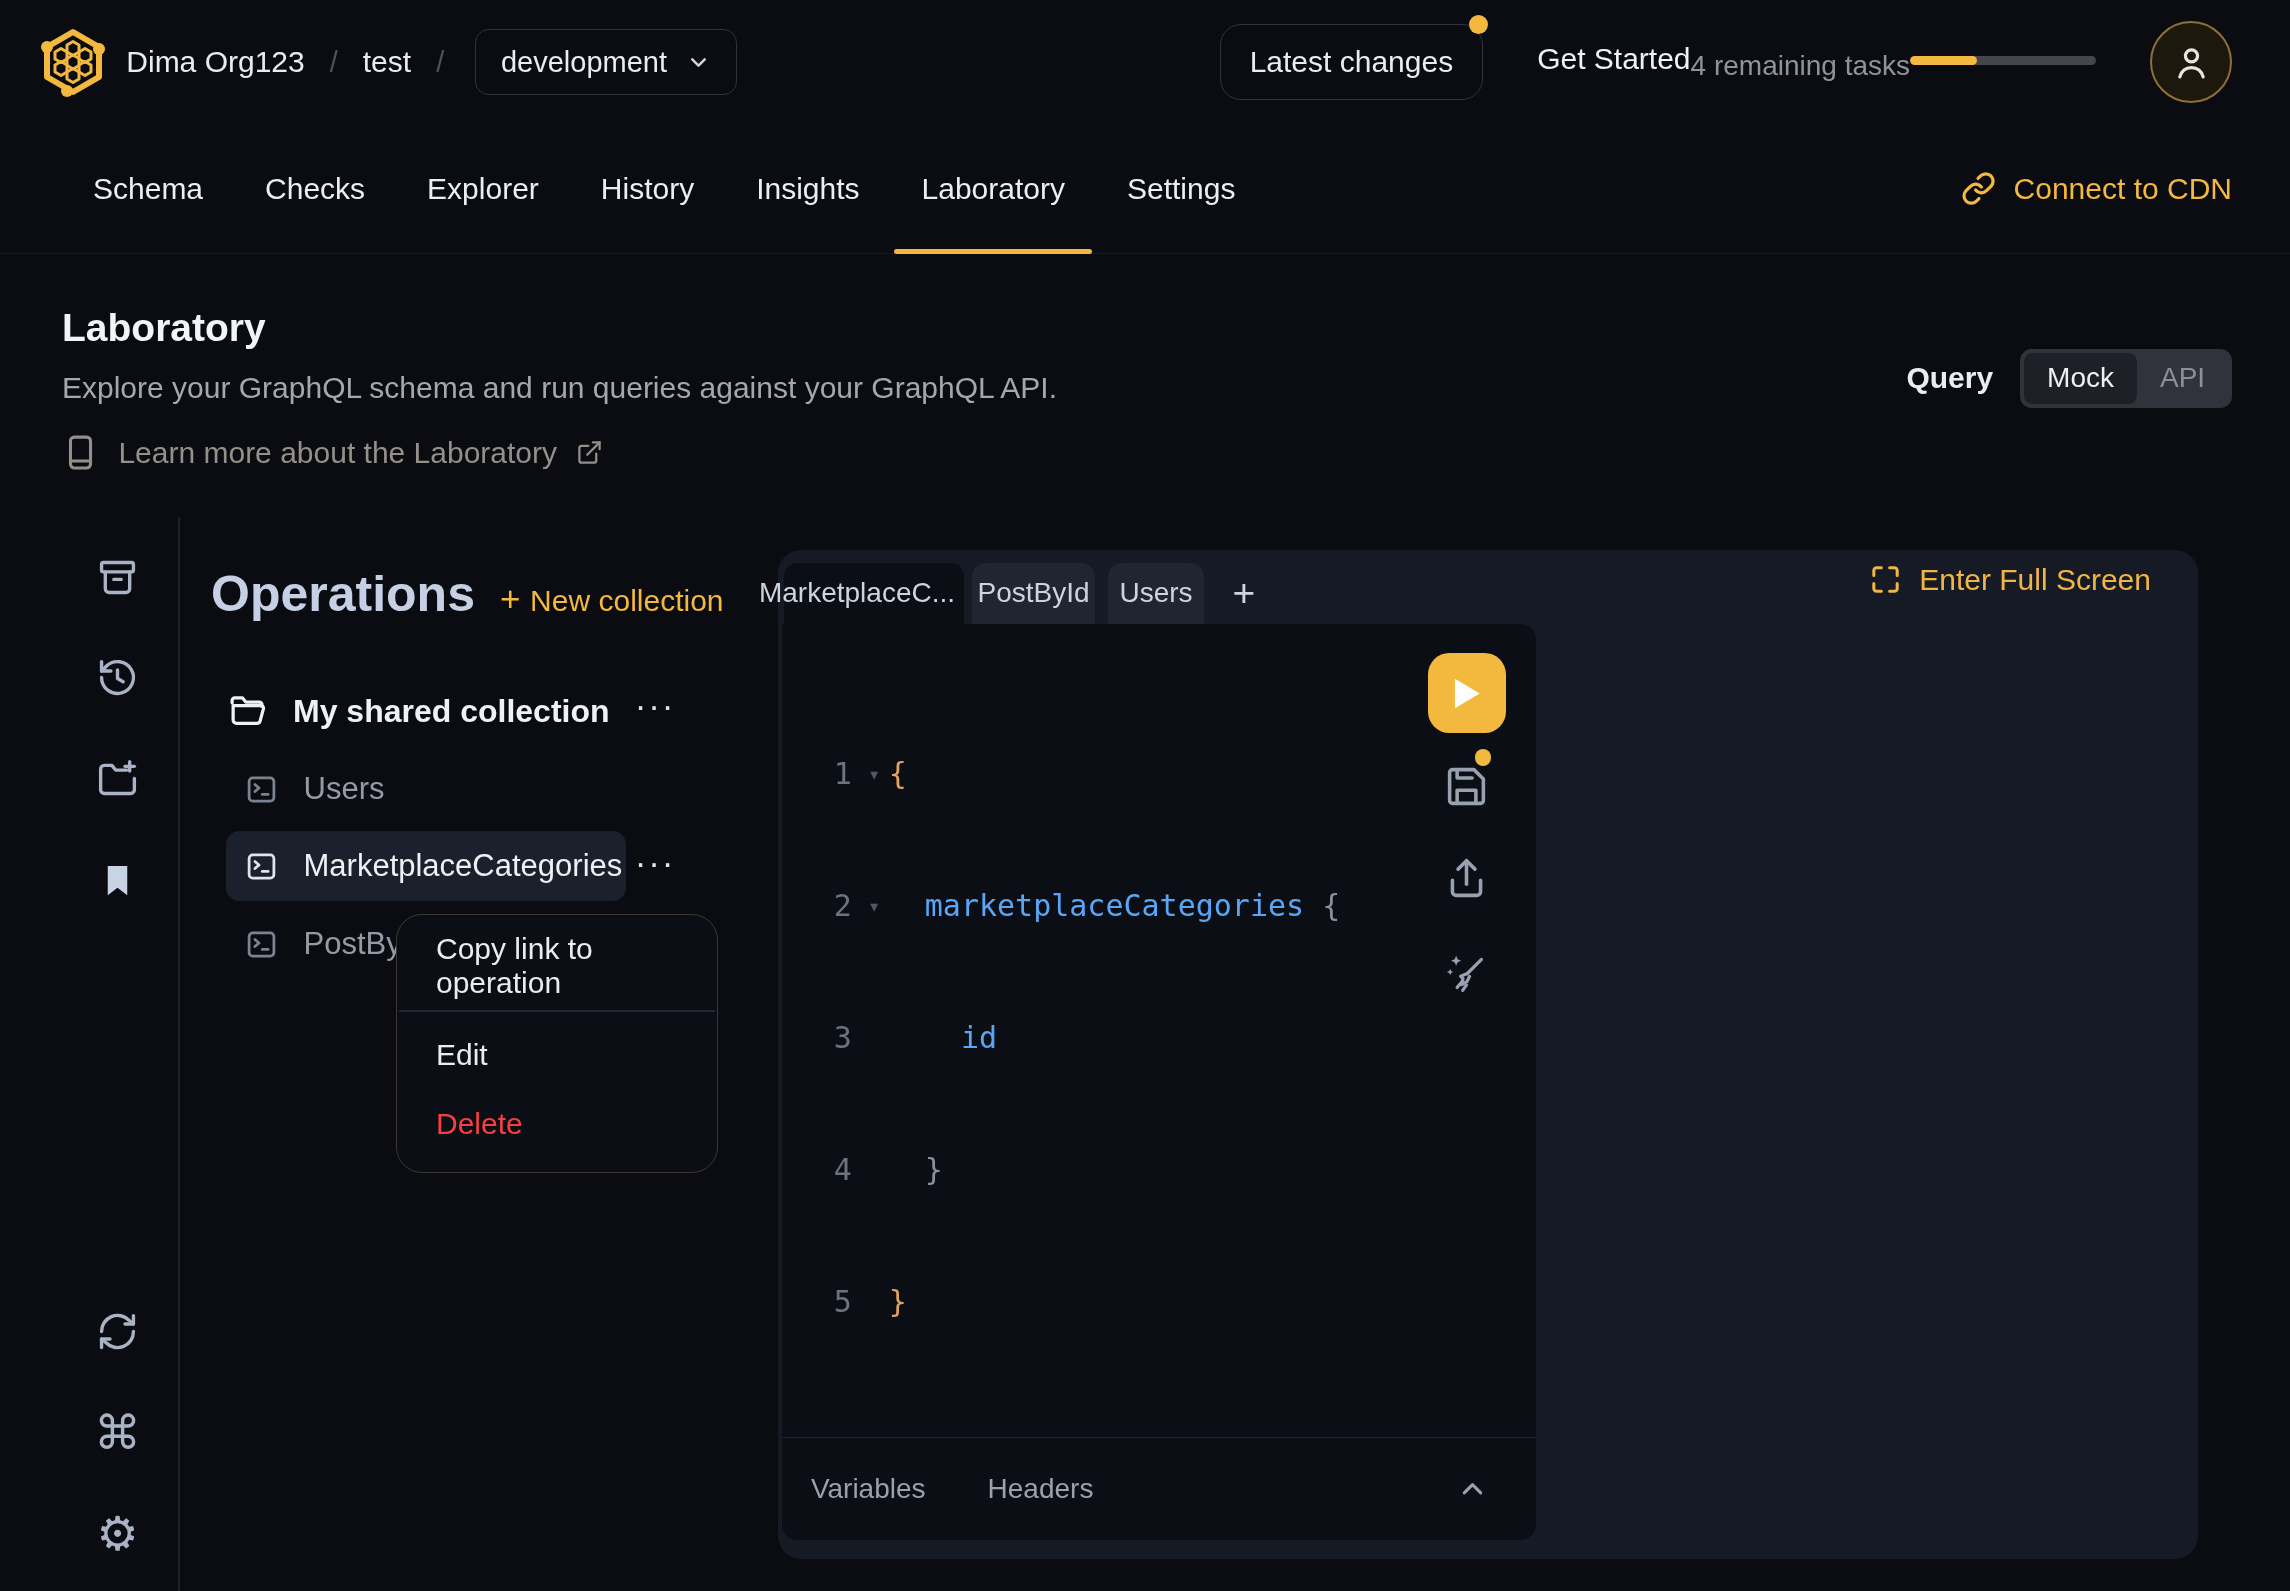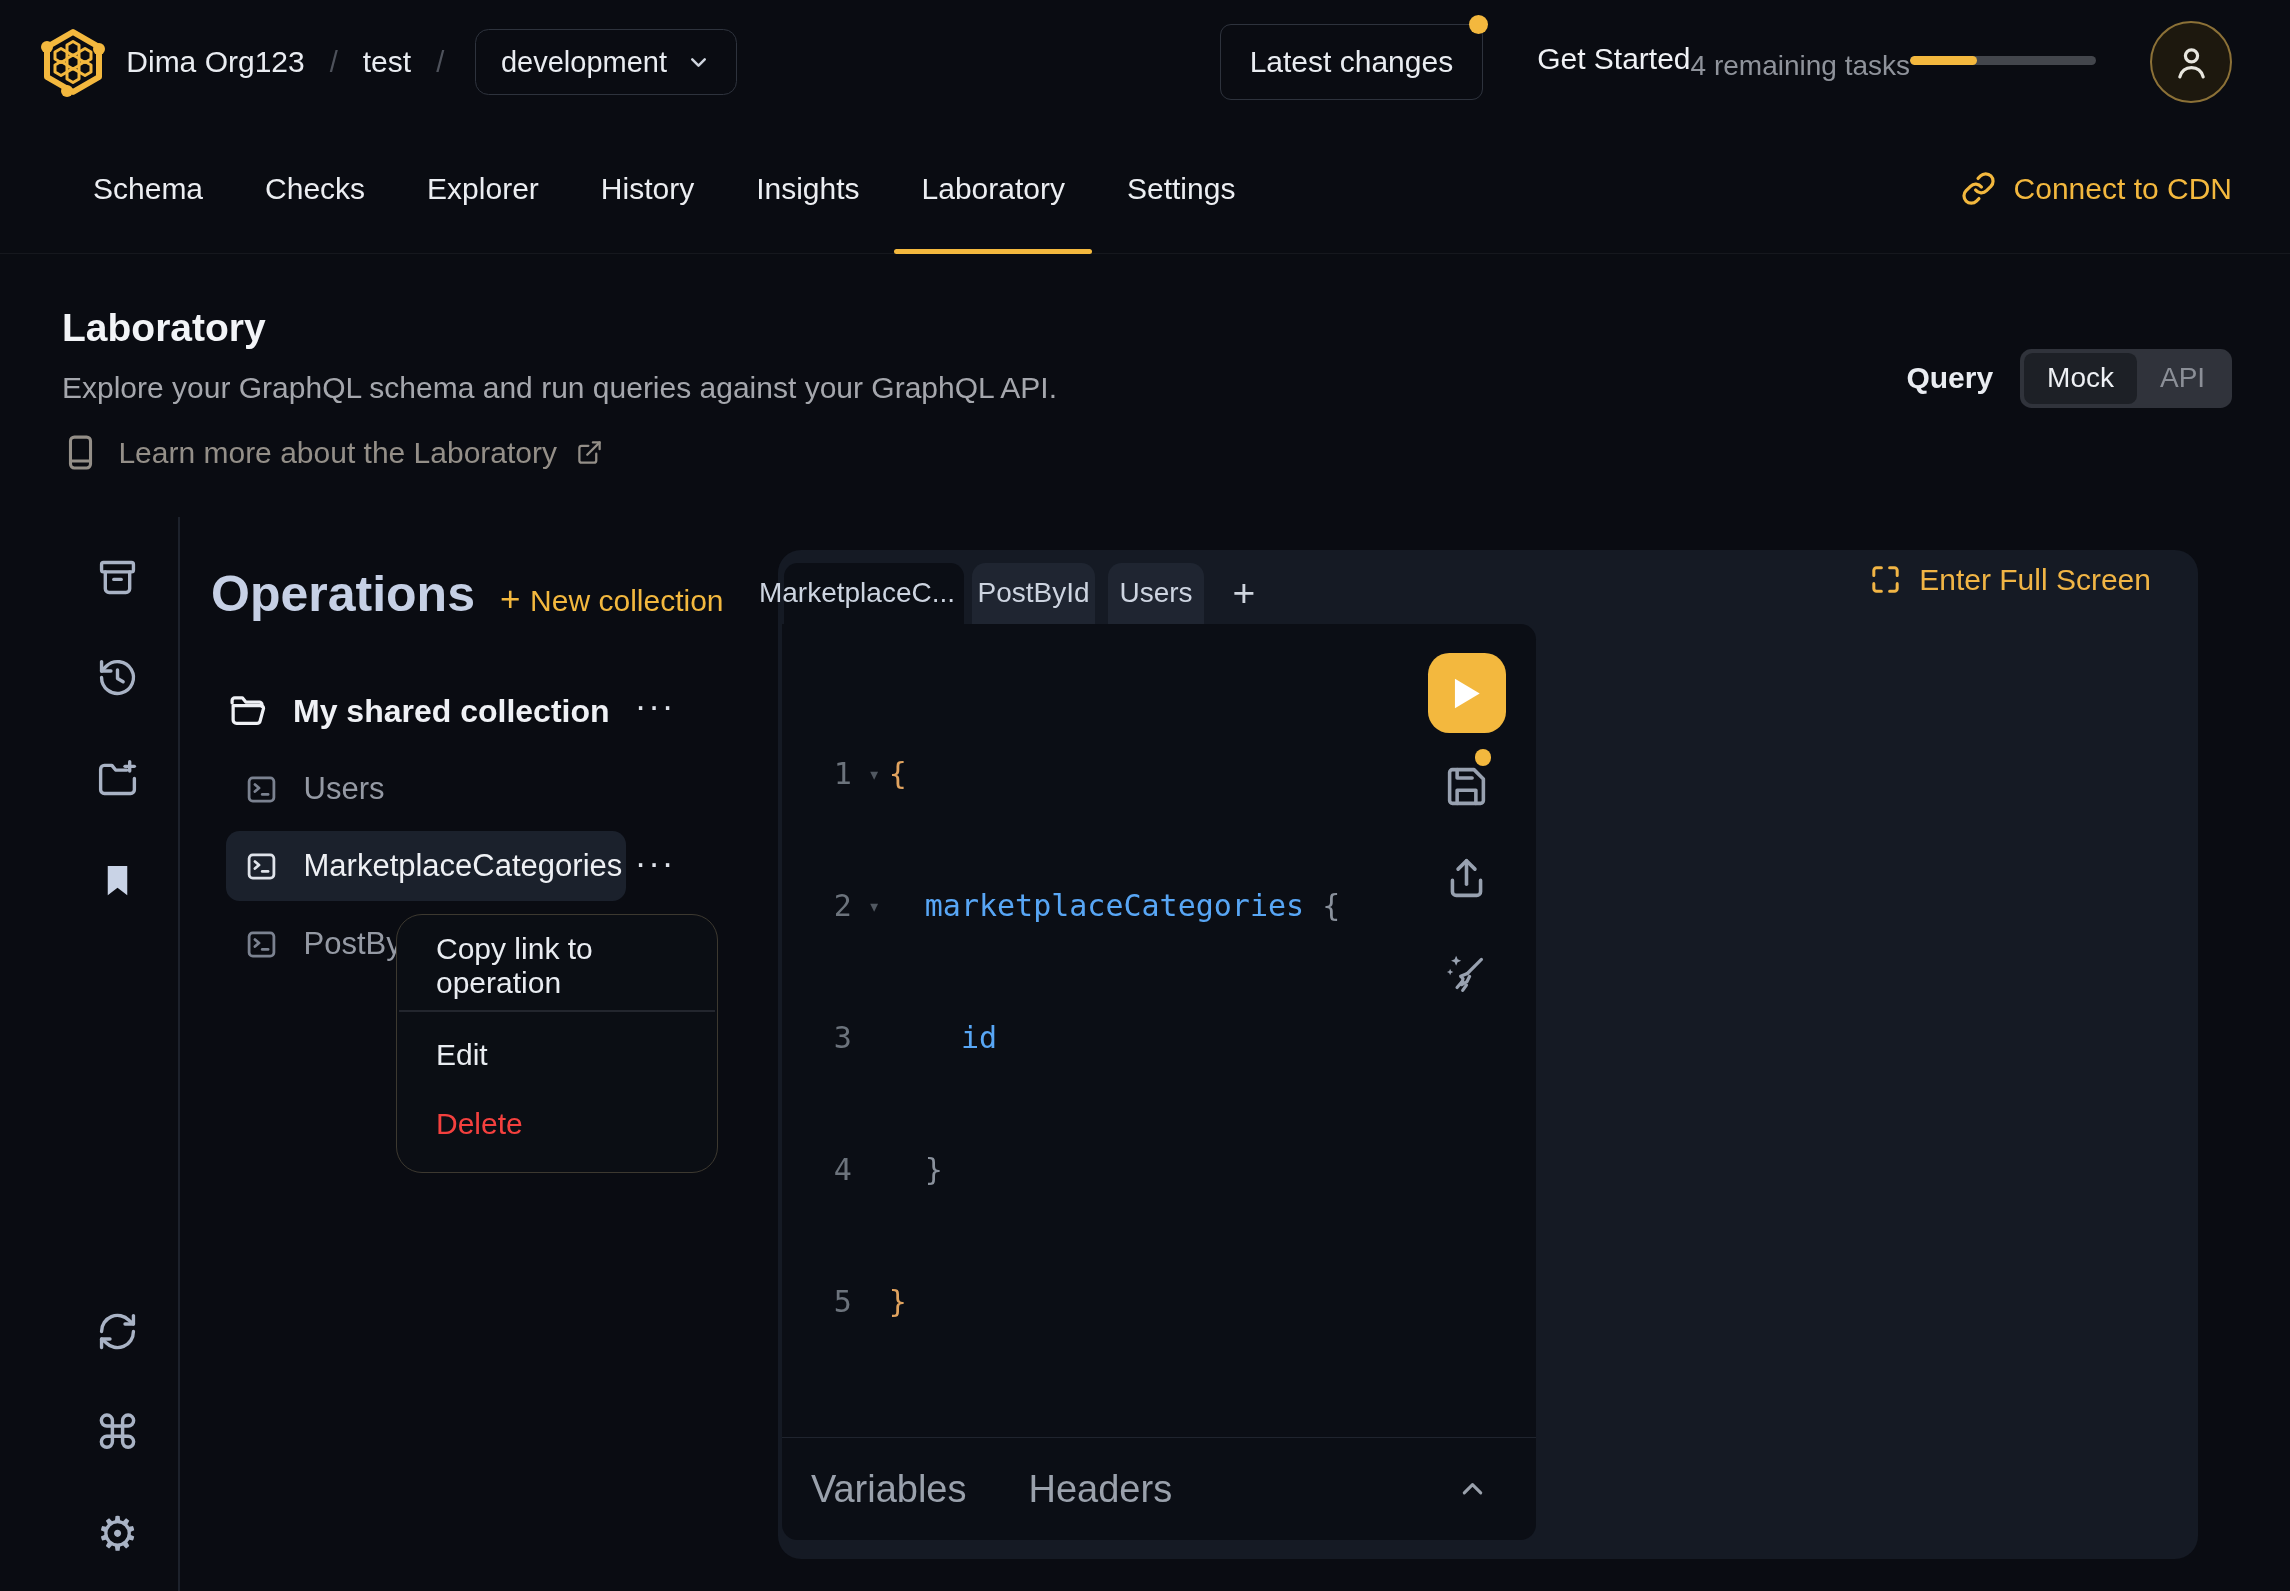--- a/index.html
+++ b/index.html
@@ -14,21 +14,21 @@
   svg{display:block}
 
   
   .header{display:flex;align-items:center;height:124px;padding:0 58px 0 41px}
   .crumbs{display:flex;align-items:center;gap:25px;margin-left:21.3px;font-size:30px}
   .crumb{color:var(--text);font-weight:500}
   .sep{color:#4e525b;font-size:29px;font-weight:400}
   .target-btn{display:flex;align-items:center;gap:19.4px;border:1.9px solid var(--border);
               border-radius:13.6px;padding:15.5px 25px;font-size:29px;margin-left:5.8px;cursor:pointer}
   .header-right{margin-left:auto;display:flex;align-items:center;gap:54px}
-  .latest-btn{position:relative;border:1.9px solid var(--border);border-radius:11px;
+  .latest-btn{position:relative;border:1.9px solid var(--border);border-radius:21px;
               padding:20.4px 29px;font-size:30px;cursor:pointer}
   .latest-dot{position:absolute;top:-9.7px;right:-5.8px;width:19.4px;height:19.4px;border-radius:50%;background:var(--yellow)}
   .get-started{display:flex;flex-direction:row}
   .gs-title{font-size:30px;color:#f0f2f5}
   .gs-sub{font-size:28px;color:#8f939b;margin-top:7.8px}
   .progress{width:186px;height:9.7px;border-radius:4.9px;background:#43464c;margin-top:13.6px;overflow:hidden}
   .progress-fill{height:100%;background:var(--yellow);border-radius:4.9px}
   .avatar{width:78px;height:78px;border-radius:50%;border:2.9px solid #8c7137;background:#1d180e;
           display:flex;align-items:center;justify-content:center;cursor:pointer}
 
@@ -110,21 +110,21 @@
   .cl{display:flex}
   .ln{width:31px;text-align:right;color:#6c737c;margin-right:7.8px;flex:none}
   .fold{width:29px;text-align:center;color:#515861;font-size:20.4px;line-height:44px;flex:none;cursor:pointer}
   .tok-o{color:var(--orange)}.tok-b{color:var(--blue)}.tok-g{color:var(--codegray)}
   .play{position:absolute;left:646px;top:29px;width:78px;height:80px;border-radius:21.3px;
         background:var(--yellow);display:flex;align-items:center;justify-content:center;cursor:pointer}
   .tool{position:absolute;color:#98a1b0;cursor:pointer}
   .save-dot{position:absolute;left:693px;top:125px;width:16.5px;height:16.5px;border-radius:50%;
             background:var(--yellow);z-index:2}
   .bottombar{position:absolute;left:0;right:0;bottom:0;height:102px;border-top:1.9px solid #1f242e;
-             display:flex;align-items:center;gap:62px;padding:0 47px 0 29px;font-size:38px;color:var(--muted)}
+             display:flex;align-items:center;gap:62px;padding:0 47px 0 29px;font-size:28px;color:var(--muted)}
   .bb-chevron{margin-left:auto;cursor:pointer;color:var(--muted)}
   .bb-tab{cursor:pointer}
 </style>
 </head>
 <body>
 
 <div class="header">
   <span>
     <svg width="64" height="70" viewBox="0 0 64 70" fill="none" stroke="#f3b83e" stroke-width="6" stroke-linejoin="round" stroke-linecap="round">
       <path d="M32 5 L58 20 L58 50 L32 65 L6 50 L6 20 Z"></path>

